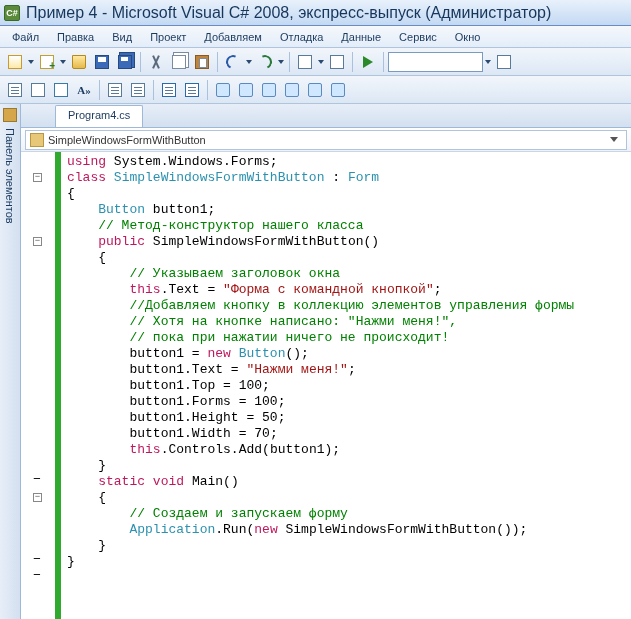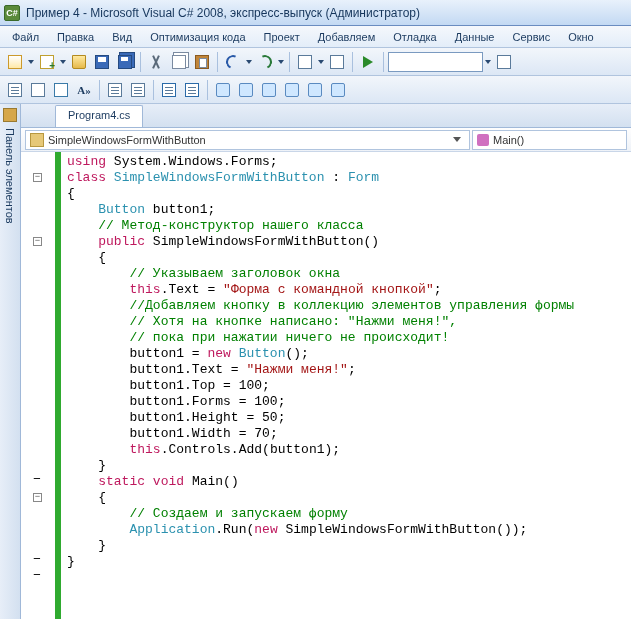--- a/index.html
+++ b/index.html
@@ -1,21 +1,21 @@
 <!DOCTYPE html>
 <html><head>
 <meta charset="utf-8">
 <style>
   * { box-sizing: border-box; margin: 0; padding: 0; }
   html, body { width: 631px; height: 619px; font-family: Tahoma, sans-serif; font-size: 11px; overflow: hidden; background: #fff; }
   
   
   .titlebar { height: 26px; background: linear-gradient(#e8f1fb, #c3d9f3); border-bottom: 1px solid #6a8cc0; display: flex; align-items: center; padding: 0 4px; gap: 6px; }
   .titlebar .appicon { width: 16px; height: 16px; background: #5a8a3a; border: 1px solid #3a6a2a; border-radius: 2px; display: flex; align-items: center; justify-content: center; color: #fff; font-size: 9px; font-weight: bold; }
-  .titlebar .title { color: #16365c; font-size: 12px; }
+  .titlebar .title { color: #16365c; font-size: 16px; }
   
   
   .menubar { height: 22px; background: linear-gradient(#f5f8fc, #e3edf9); border-bottom: 1px solid #b0c4de; display: flex; align-items: center; padding: 0 4px; gap: 2px; }
   .menubar .item { padding: 2px 8px; color: #1b3a5f; cursor: default; }
   
   
   .toolstrip { background: linear-gradient(#f2f6fb, #dce7f5); border-bottom: 1px solid #b0c4de; display: flex; align-items: center; padding: 2px 4px; gap: 1px; min-height: 28px; flex-wrap: nowrap; }
   .tbtn { width: 22px; height: 22px; border: 1px solid transparent; border-radius: 2px; display: flex; align-items: center; justify-content: center; cursor: default; }
   .tsep { width: 1px; height: 20px; background: #a9c0de; margin: 0 3px; }
   .dropdown-arrow { width: 8px; height: 22px; display: flex; align-items: center; justify-content: center; }
@@ -79,21 +79,20 @@
 
 <div class="titlebar">
   <div class="appicon">C#</div>
   <div class="title">Пример 4 - Microsoft Visual C# 2008, экспресс-выпуск (Администратор)</div>
 </div>
 
 <div class="menubar">
   <div class="item">Файл</div>
   <div class="item">Правка</div>
   <div class="item">Вид</div>
-  <div class="item">Оптимизация кода</div>
   <div class="item">Проект</div>
   <div class="item">Добавляем</div>
   <div class="item">Отладка</div>
   <div class="item">Данные</div>
   <div class="item">Сервис</div>
   <div class="item">Окно</div>
 </div>
 
 <div class="toolstrip">
   <div class="tbtn">
@@ -208,25 +207,20 @@
     <div class="tabbar">
       <div class="tab">Program4.cs</div>
     </div>
 
     <div class="navbar">
       <div class="navbox">
         <span class="cls-icon"></span>
         <span>SimpleWindowsFormWithButton</span>
         <span style="flex:1"></span>
         <div class="nav-arrow"></div>
-      </div>
-      <div class="navbox" style="max-width:155px">
-        <span class="method-icon"></span>
-        <span>Main()</span>
-        <span style="flex:1"></span>
       </div>
     </div>
 
     <div class="code-scroll">
       <div class="gutter">
         <div class="marginbar"></div>
         <div class="outline-col">
           <div style="height:16px"></div>
           <div style="height:16px"><span class="fold">−</span></div>
           <div style="height:16px"></div>

